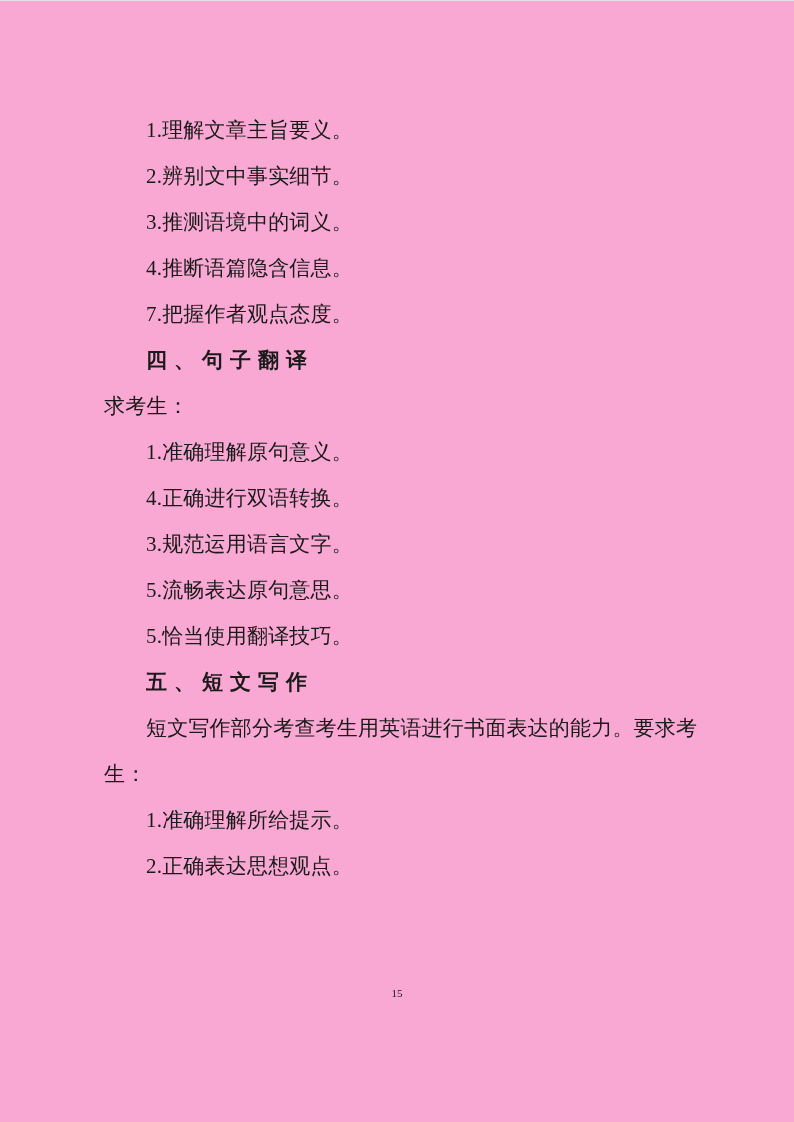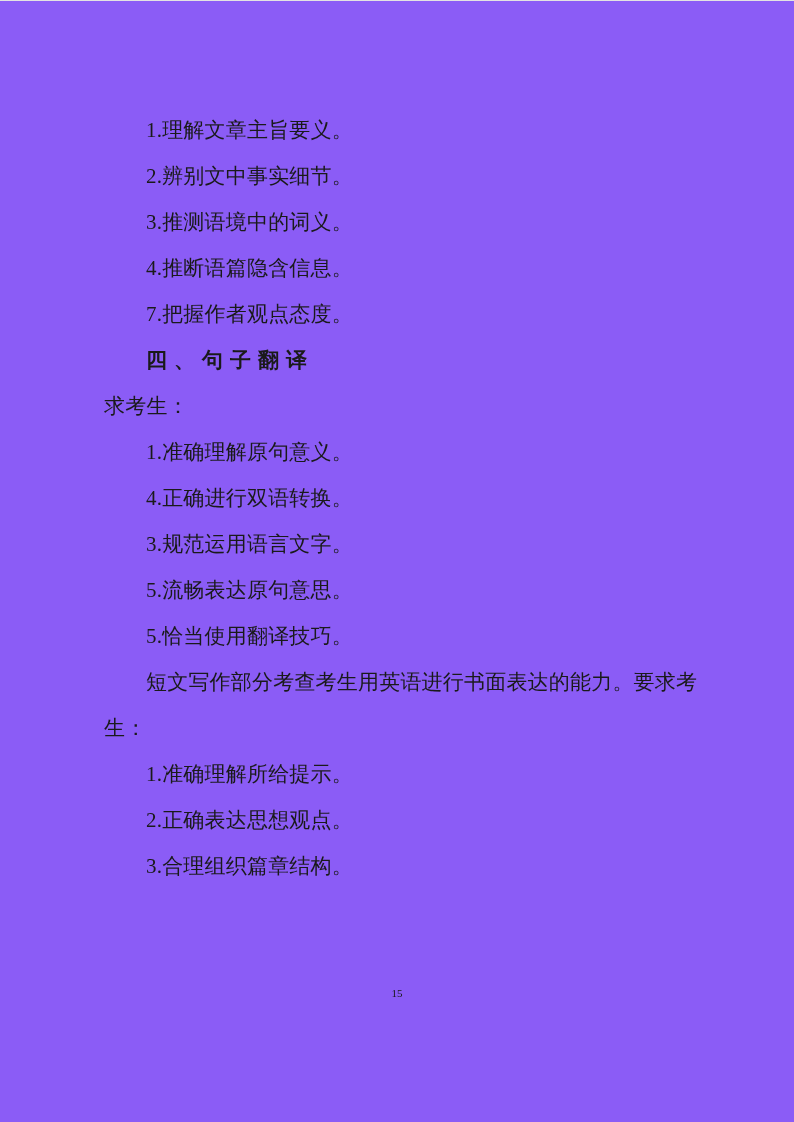--- a/index.html
+++ b/index.html
@@ -4,21 +4,21 @@
 <style>
   html, body {
     margin: 0;
     padding: 0;
     background: #ffffff;
   }
   .page {
     position: relative;
     width: 794px;
     height: 1122px;
-    background: #8b5cf6;
+    background: #f9a8d4;
     color: #1a1a1a;
     font-family: "Liberation Serif", "DejaVu Serif", serif;
     overflow: hidden;
     border-top: 1px solid #e3e3e3;
     box-sizing: border-box;
   }
   .content {
     position: absolute;
     left: 104px;
     top: 106px;
@@ -59,20 +59,20 @@
     <div class="line indent">3.推测语境中的词义。</div>
     <div class="line indent">4.推断语篇隐含信息。</div>
     <div class="line indent">7.把握作者观点态度。</div>
     <div class="line indent heading">四、句子翻译</div>
     <div class="line">求考生：</div>
     <div class="line indent">1.准确理解原句意义。</div>
     <div class="line indent">4.正确进行双语转换。</div>
     <div class="line indent">3.规范运用语言文字。</div>
     <div class="line indent">5.流畅表达原句意思。</div>
     <div class="line indent">5.恰当使用翻译技巧。</div>
+    <div class="line indent heading">五、短文写作</div>
     <div class="line indent">短文写作部分考查考生用英语进行书面表达的能力。要求考</div>
     <div class="line">生：</div>
     <div class="line indent">1.准确理解所给提示。</div>
     <div class="line indent">2.正确表达思想观点。</div>
-    <div class="line indent">3.合理组织篇章结构。</div>
   </div>
   <div class="pagenum">15</div>
 </div>
 
 </body></html>

